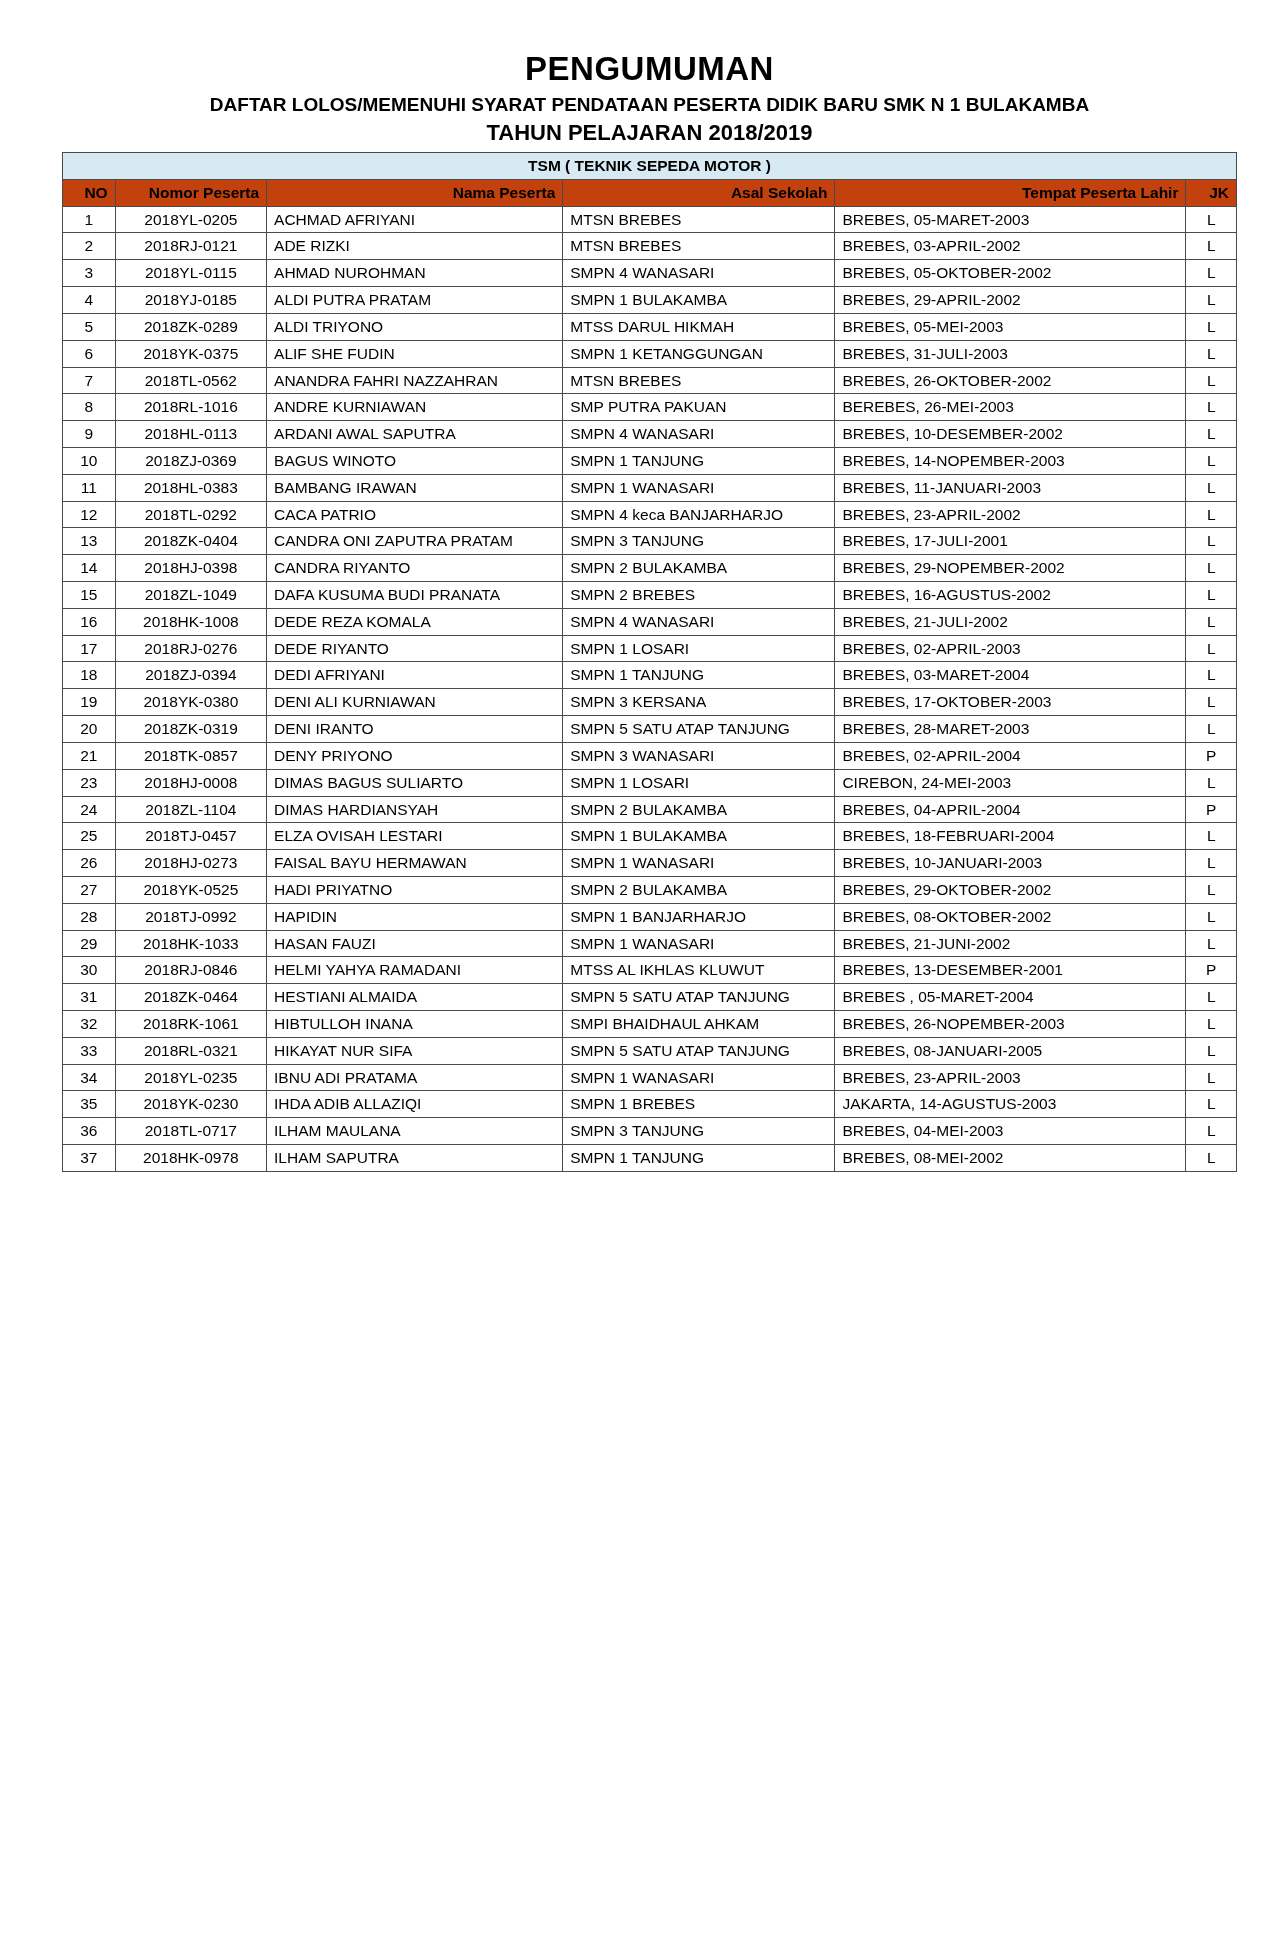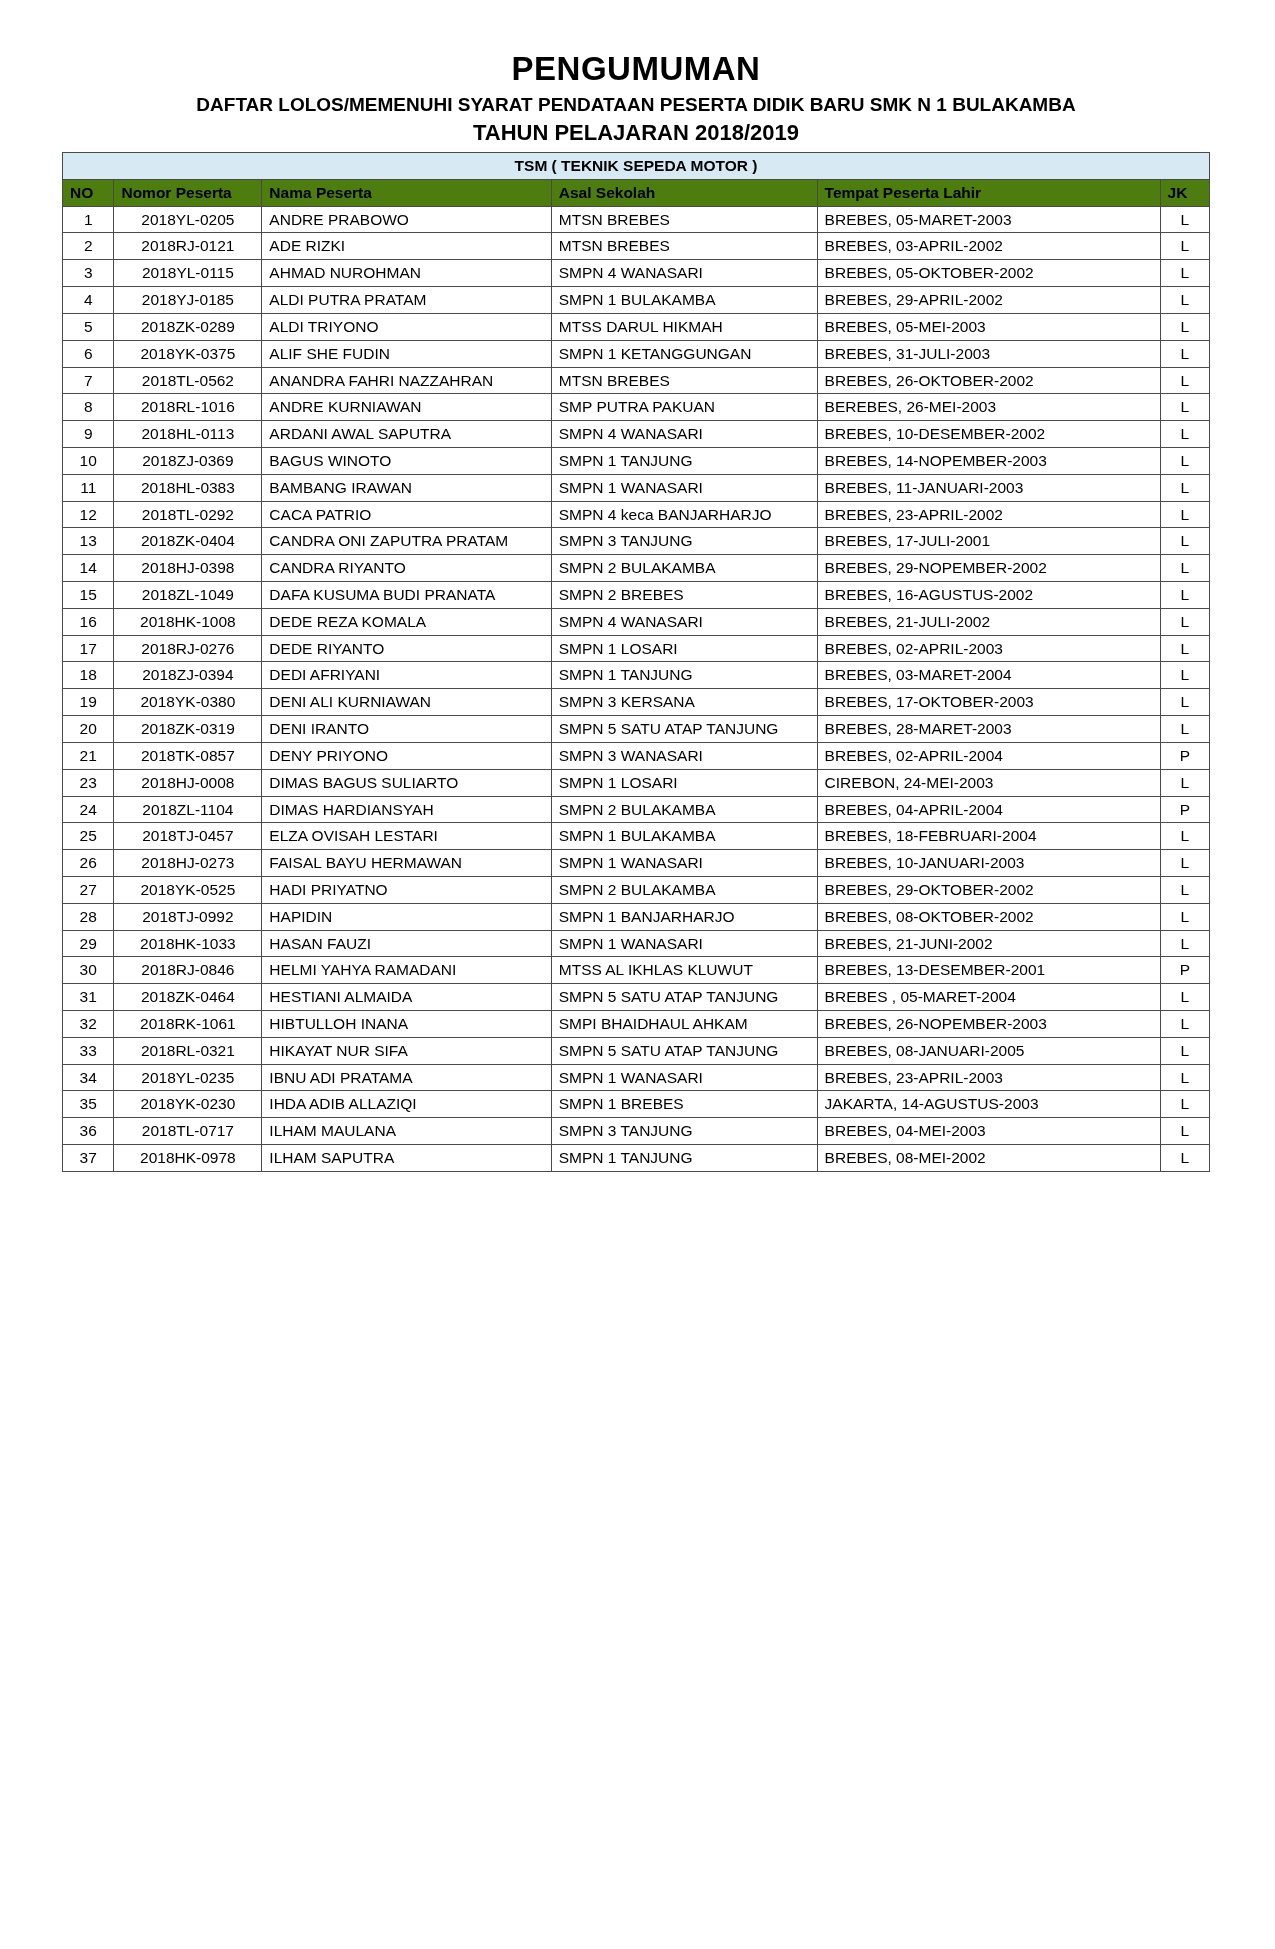--- a/index.html
+++ b/index.html
@@ -9,21 +9,21 @@
   }
   body {
     width: 1275px;
     min-height: 1949px;
     font-family: "Liberation Sans", sans-serif;
     color: #000000;
   }
   .page {
     width: 1275px;
     box-sizing: border-box;
-    padding: 40px 65px 20px 62px;
+    padding: 40px 38px 20px 62px;
   }
   .doc-title {
     text-align: center;
     font-size: 33px;
     font-weight: bold;
     letter-spacing: 0.5px;
     margin: 10px 0 6px 0;
   }
   .doc-subtitle {
     text-align: center;
@@ -51,22 +51,22 @@
     line-height: 1.15;
   }
   .banner-cell {
     background: #d7eaf3;
     text-align: center;
     font-weight: bold;
     font-size: 17px;
     padding: 6px 4px;
   }
   thead th {
-    background: #4d7c0f;
-    text-align: left;
+    background: #c2410c;
+    text-align: right;
     font-weight: bold;
     font-size: 16px;
     padding: 8px 4px;
   }
   td.c-no { text-align: center; width: 48px; }
   td.c-nomor { text-align: center; width: 138px; }
   td.c-nama { width: 270px; }
   td.c-asal { width: 248px; }
   td.c-ttl { width: 320px; }
   td.c-jk { text-align: center; width: 46px; }
@@ -105,21 +105,21 @@
         <th>Nama Peserta</th>
         <th>Asal Sekolah</th>
         <th>Tempat Peserta Lahir</th>
         <th>JK</th>
       </tr>
     </thead>
     <tbody id="table-body">
         <tr>
           <td class="c-no">1</td>
           <td class="c-nomor">2018YL-0205</td>
-          <td class="c-nama">ANDRE PRABOWO</td>
+          <td class="c-nama">ACHMAD AFRIYANI</td>
           <td class="c-asal">MTSN  BREBES</td>
           <td class="c-ttl">BREBES, 05-MARET-2003</td>
           <td class="c-jk">L</td>
         </tr>
         <tr>
           <td class="c-no">2</td>
           <td class="c-nomor">2018RJ-0121</td>
           <td class="c-nama">ADE RIZKI</td>
           <td class="c-asal">MTSN  BREBES</td>
           <td class="c-ttl">BREBES, 03-APRIL-2002</td>

